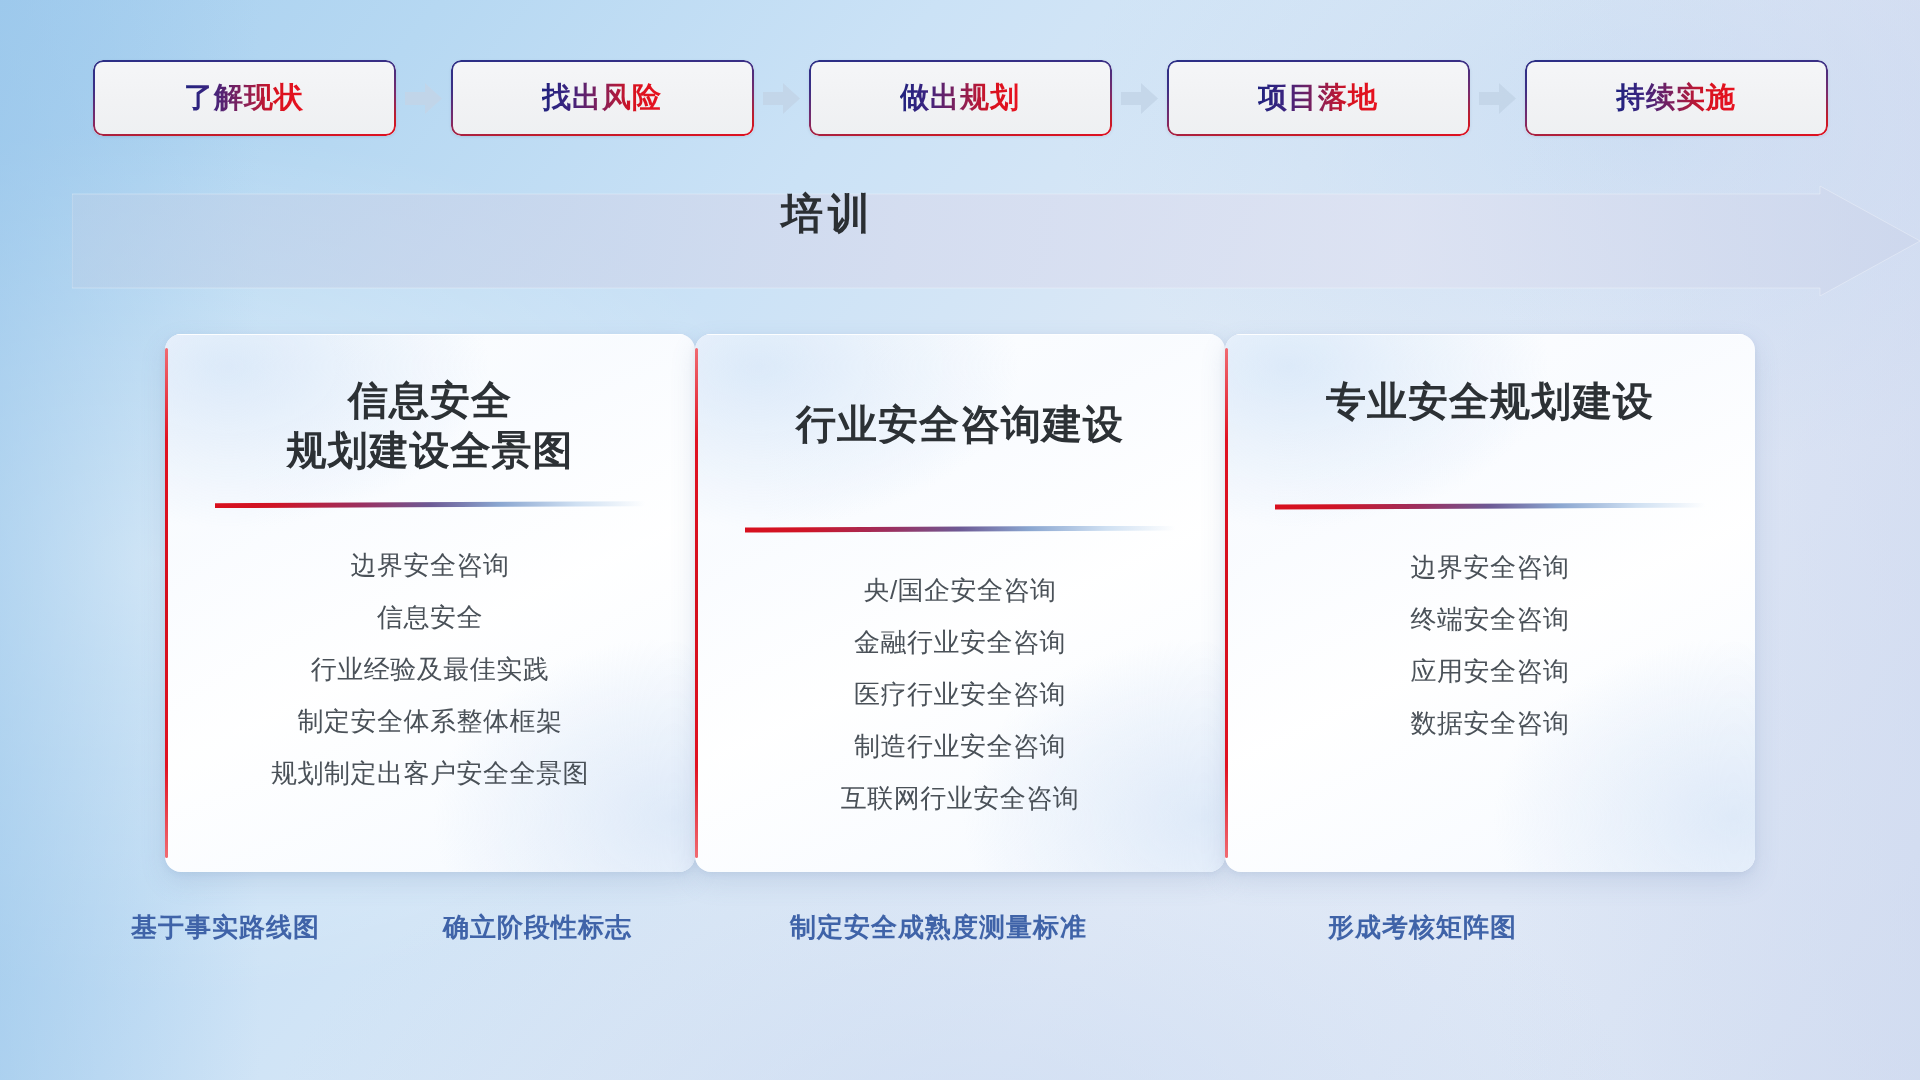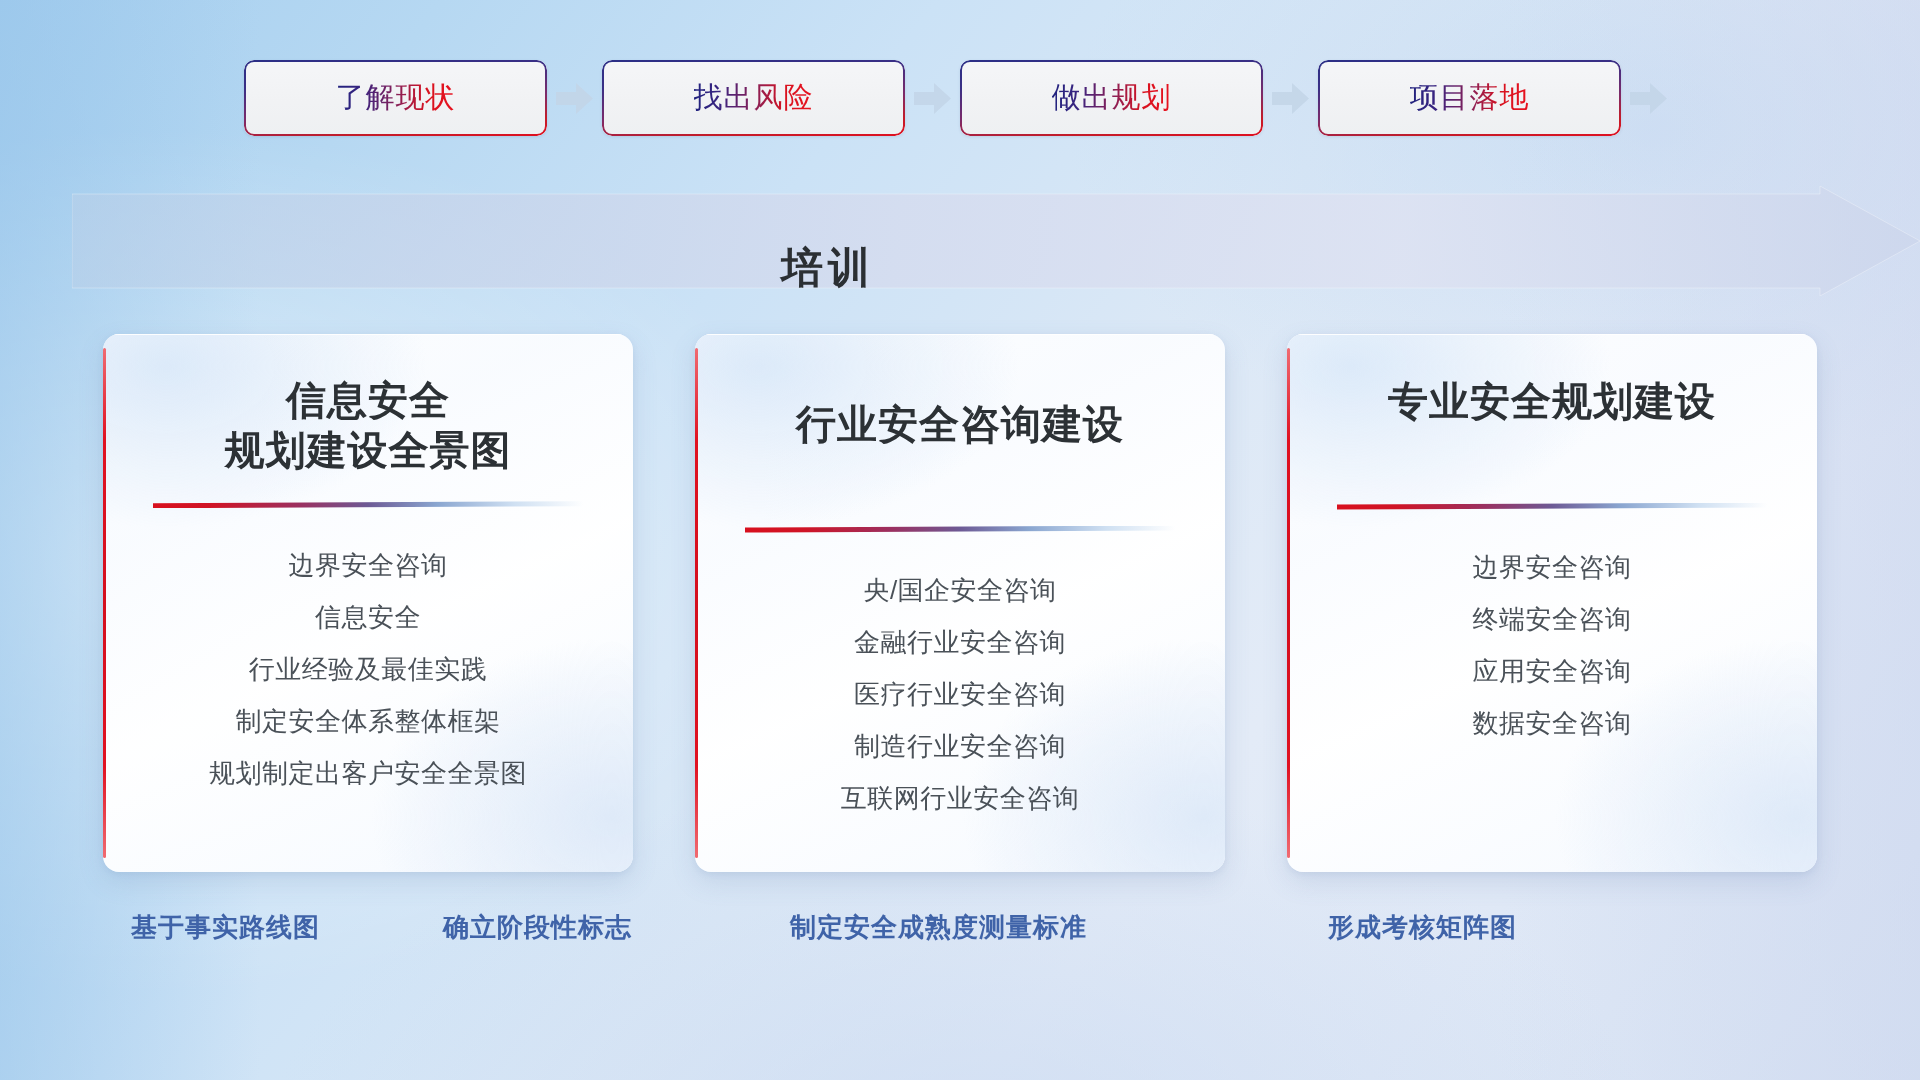--- a/index.html
+++ b/index.html
@@ -32,43 +32,43 @@
     position:relative;display:flex;align-items:center;justify-content:center;
     box-shadow:0 1px 3px rgba(60,80,120,.12);
   }
   .stepbox::before{
     content:"";position:absolute;inset:0;border-radius:10px;padding:2px;
     background:linear-gradient(175deg,#2b2f86 0%,#3a2f85 28%,#7a2a6a 58%,#c21c2a 82%,#e01020 100%);
     -webkit-mask:linear-gradient(#000 0 0) content-box,linear-gradient(#000 0 0);
     -webkit-mask-composite:xor;mask-composite:exclude;pointer-events:none;
   }
   .steptext{
-    position:relative;z-index:2;font-size:29px;font-weight:400;letter-spacing:1px;
+    position:relative;z-index:2;font-size:29px;font-weight:700;letter-spacing:1px;
     background:linear-gradient(90deg,#20227e 0%,#3a2480 22%,#8c1f55 52%,#d8121f 76%,#e8121f 100%);
     -webkit-background-clip:text;background-clip:text;color:transparent;
     white-space:nowrap;
   }
   .stepgap{width:55px;height:76px;display:flex;align-items:center;justify-content:center;}
   .steparrow{width:37px;height:31px;opacity:.85;}
 
   
   #banner{position:absolute;left:72px;top:186px;width:1848px;height:110px;z-index:2;}
   #banner svg{display:block;}
   .bannerlabel{
     position:absolute;left:0;top:0;width:1612px;height:110px;z-index:3;
-    display:flex;align-items:flex-end;justify-content:center;pointer-events:none;
+    display:flex;align-items:flex-start;justify-content:center;pointer-events:none;
   }
   .bannerlabel span{
     font-size:42px;font-weight:700;color:#2b2f33;letter-spacing:5px;
     transform:translateX(-50px);
   }
 
   
   #cards{position:absolute;left:0;top:334px;width:1920px;height:538px;z-index:3;
-    display:flex;justify-content:center;gap:62px;}
+    display:flex;justify-content:center;}
   .card{
     width:530px;height:538px;border-radius:16px;position:relative;
     background:
       linear-gradient(155deg,rgba(255,255,255,.94) 0%,rgba(250,252,255,.97) 28%,rgba(255,255,255,.99) 55%,rgba(246,250,255,.96) 100%);
     box-shadow:0 10px 26px rgba(90,120,165,.16), 0 2px 6px rgba(90,120,165,.10);
     overflow:hidden;
     display:flex;flex-direction:column;align-items:center;
   }
   .card .sheen{position:absolute;inset:0;border-radius:16px;pointer-events:none;
     background:
@@ -138,20 +138,23 @@
 
   <div class="stepbox">
     <span class="steptext">项目落地</span>
   </div>
   <div class="stepgap">
     <svg class="steparrow" viewBox="0 0 37 31">
       <path d="M0 9 H20 V0 L37 15.5 L20 31 V22 H0 Z" fill="#c3d5e8"></path>
     </svg>
   </div>
 
+  <div class="stepbox">
+    <span class="steptext">持续实施</span>
+  </div>
 </div>
 
 <div id="banner">
   <svg width="1848" height="110" viewBox="0 0 1848 110">
     <defs>
       <linearGradient id="bandg" x1="0" y1="0" x2="1" y2="0">
         <stop offset="0" stop-color="#b9cfe8" stop-opacity=".55"></stop>
         <stop offset="0.18" stop-color="#c6d3ea" stop-opacity=".70"></stop>
         <stop offset="0.45" stop-color="#d5dcef" stop-opacity=".85"></stop>
         <stop offset="0.72" stop-color="#dde2f2" stop-opacity=".88"></stop>

